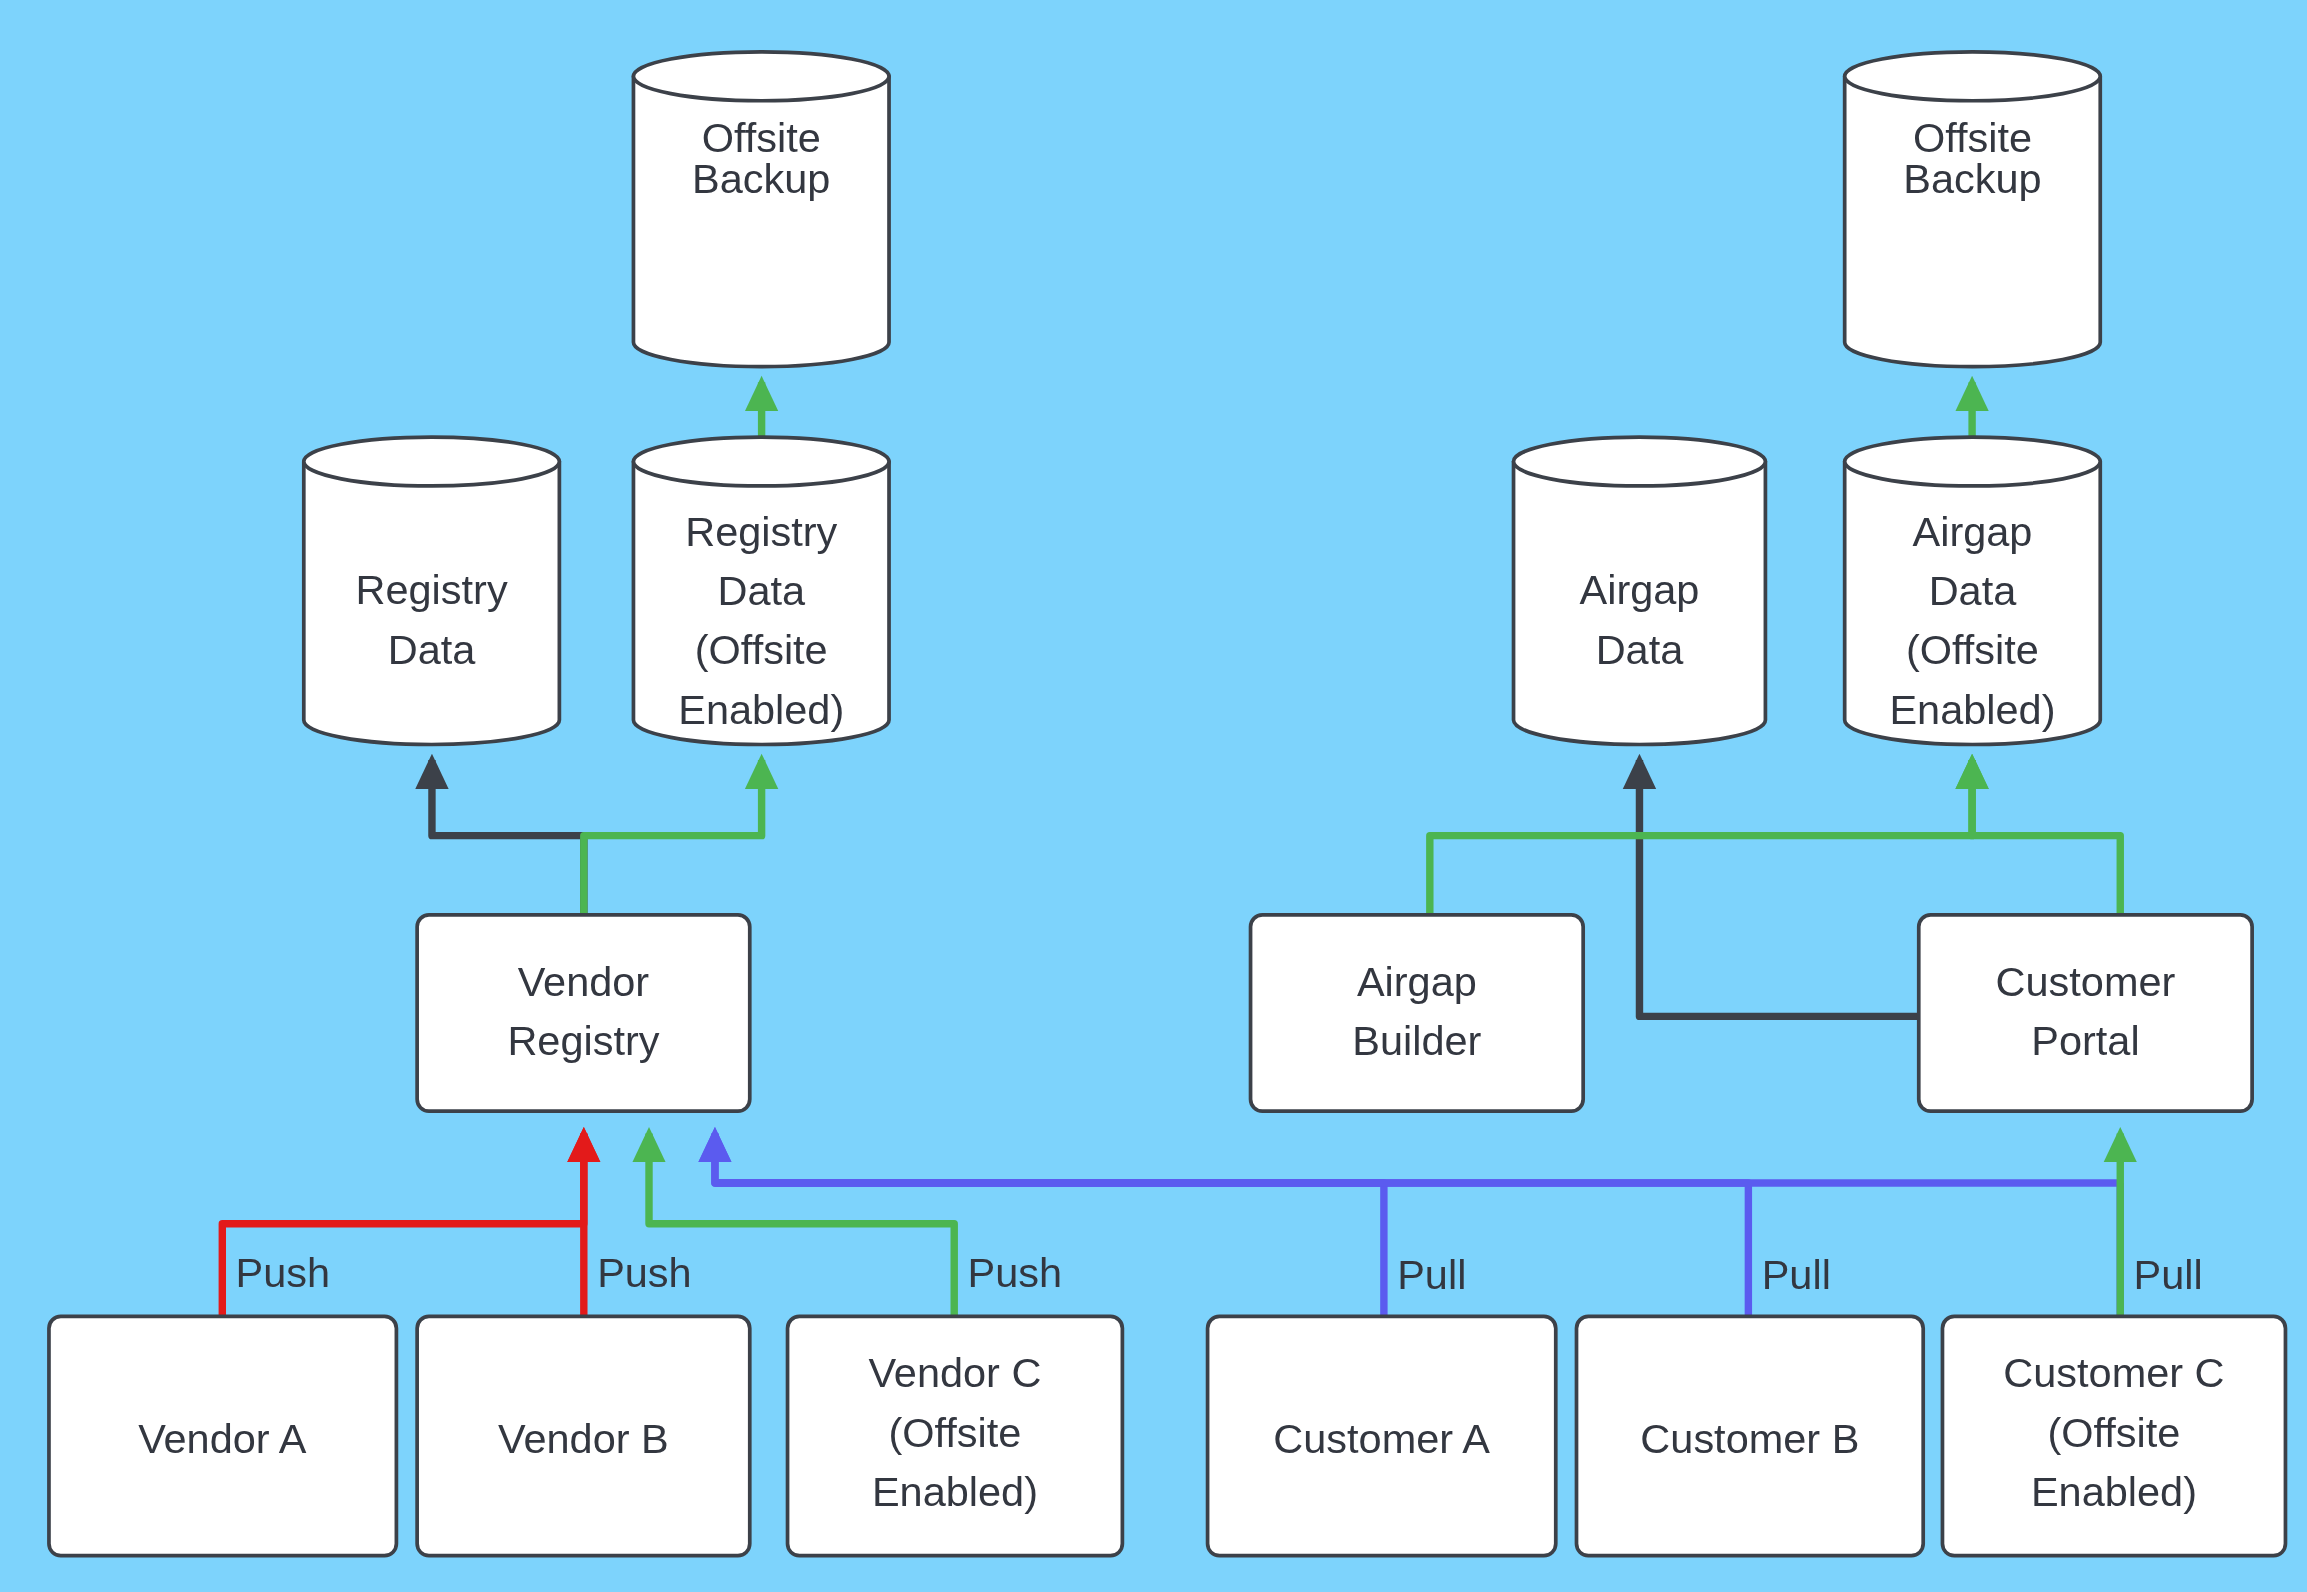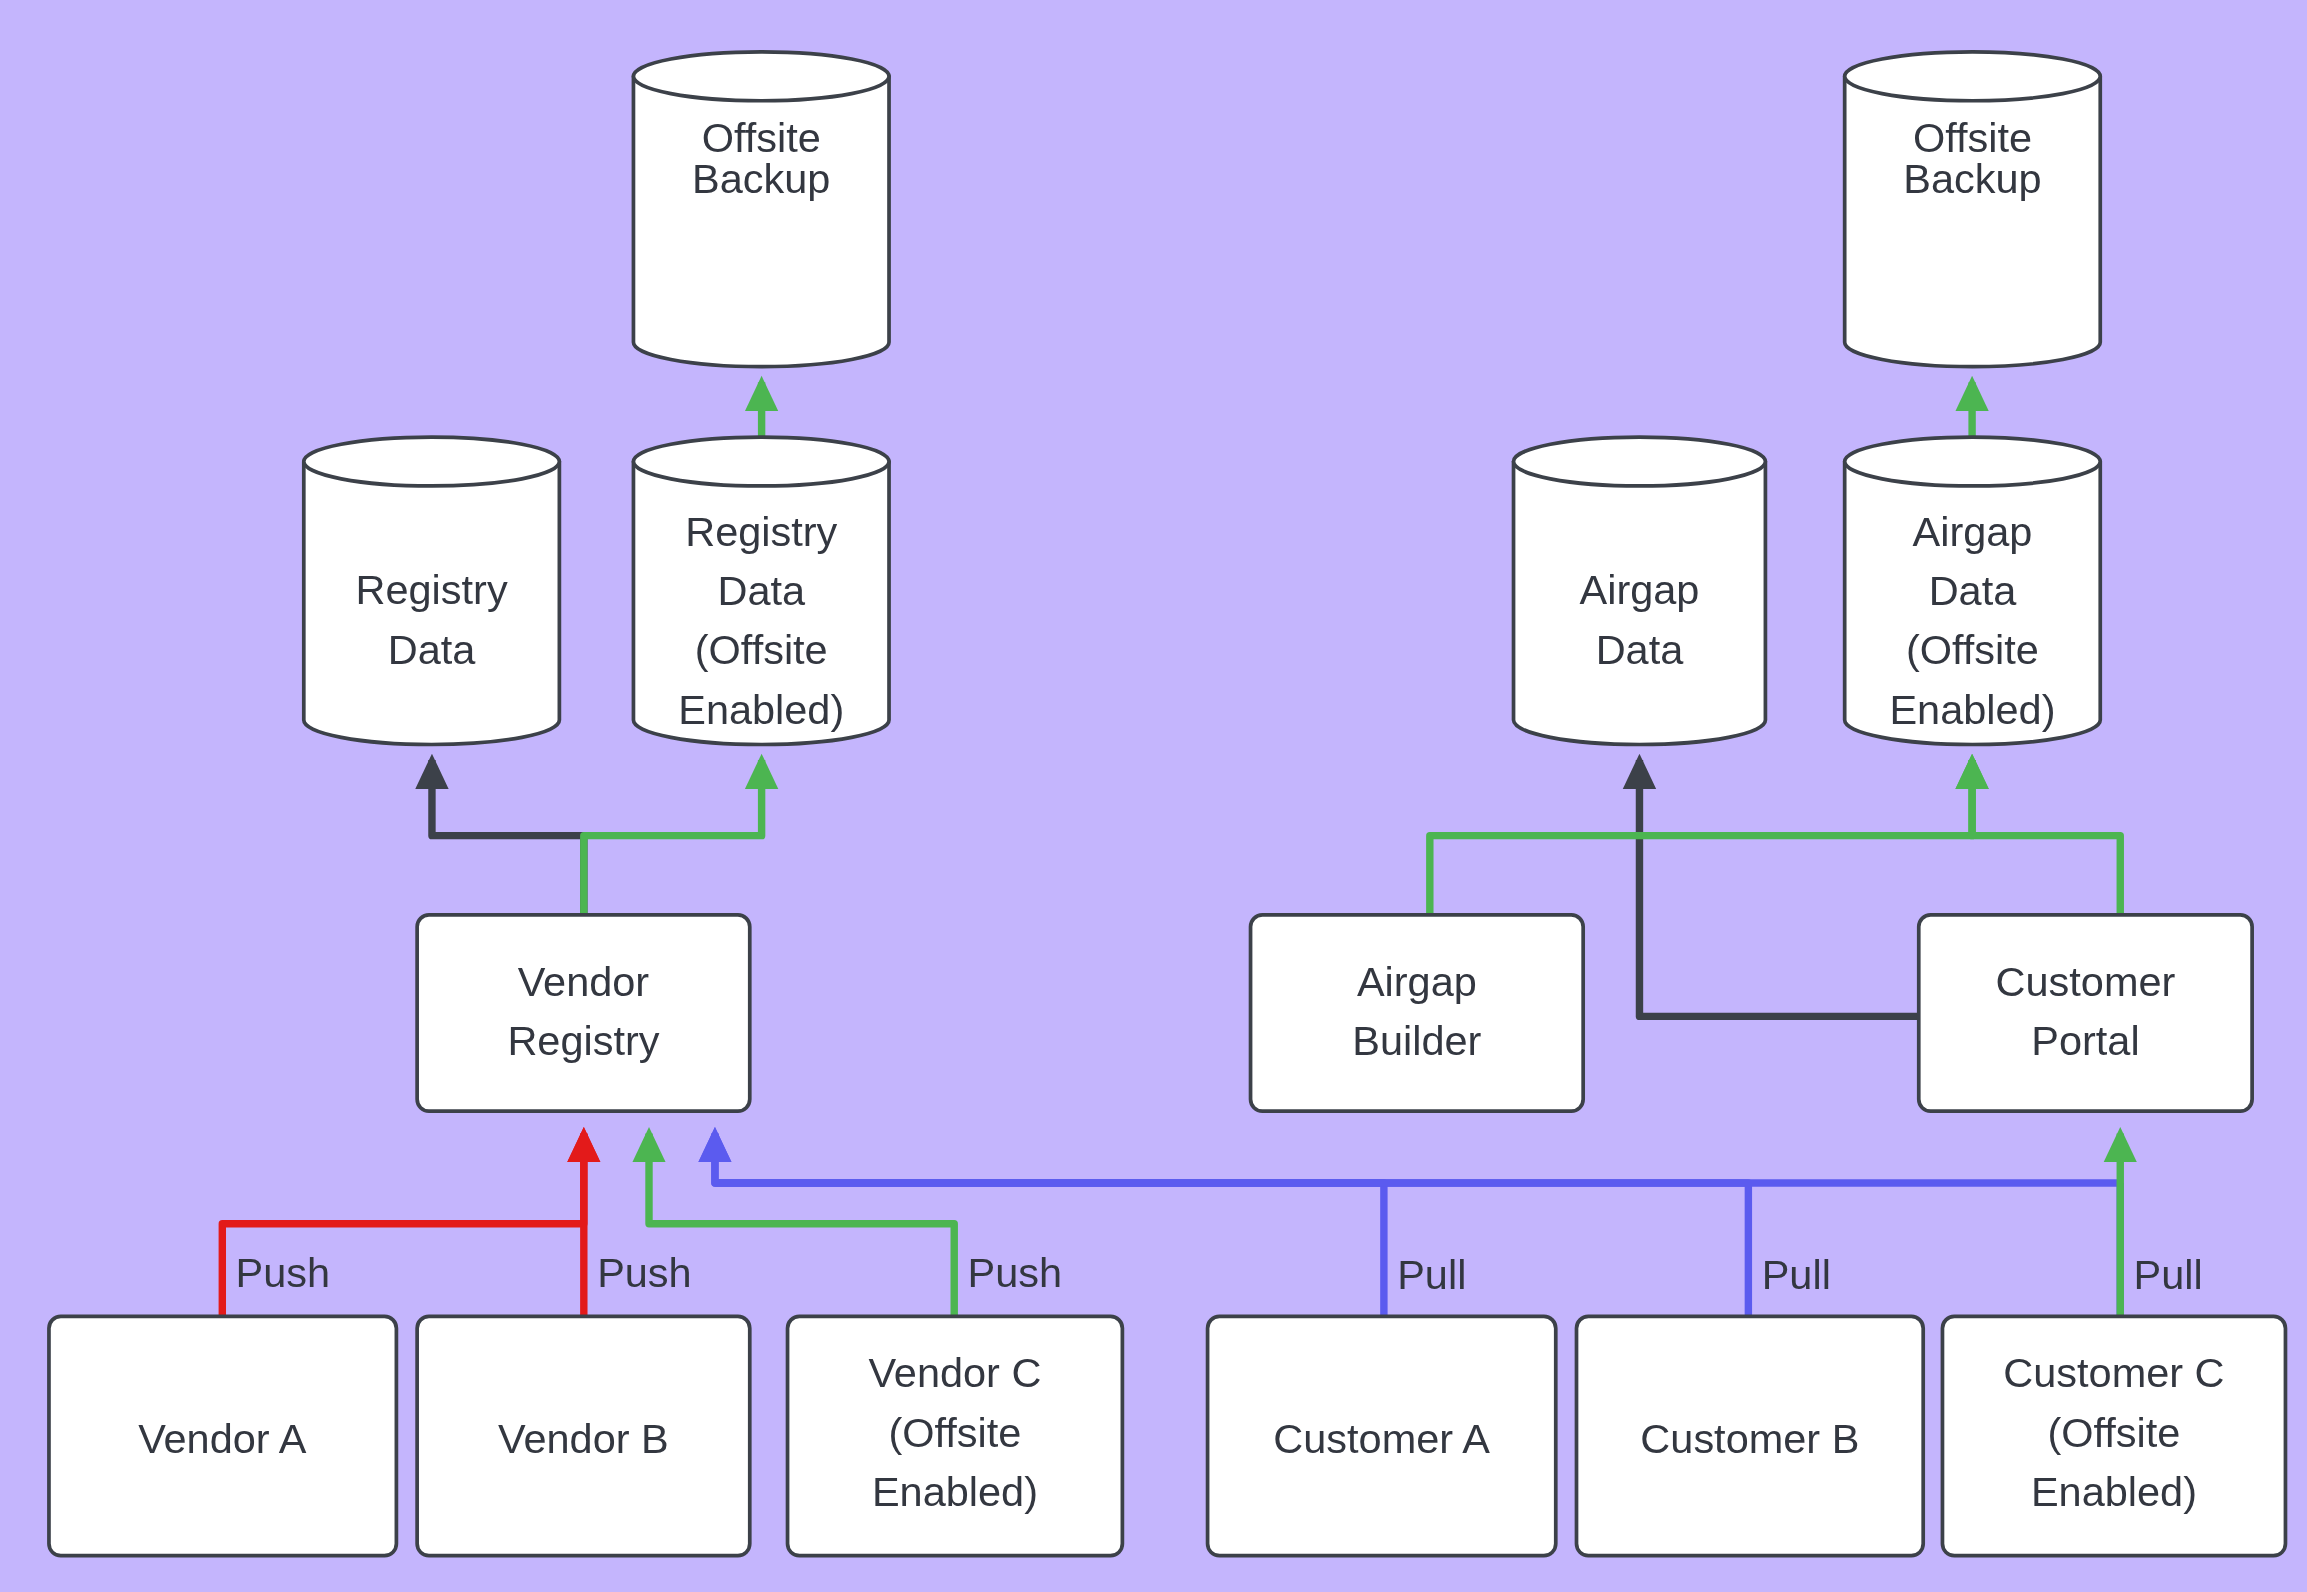--- a/index.html
+++ b/index.html
@@ -10,21 +10,21 @@
   body {
     width: 2307px;
     height: 1592px;
     overflow: hidden;
     font-family: "Liberation Sans", sans-serif;
   }
   #diagram-root {
     position: relative;
     width: 2307px;
     height: 1592px;
-    background: #c4b5fd;
+    background: #7dd3fc;
   }
   svg#flow {
     display: block;
     width: 2307px;
     height: 1592px;
   }
   .node-shape {
     fill: #ffffff;
     stroke: #3C4149;
     stroke-width: 5;

